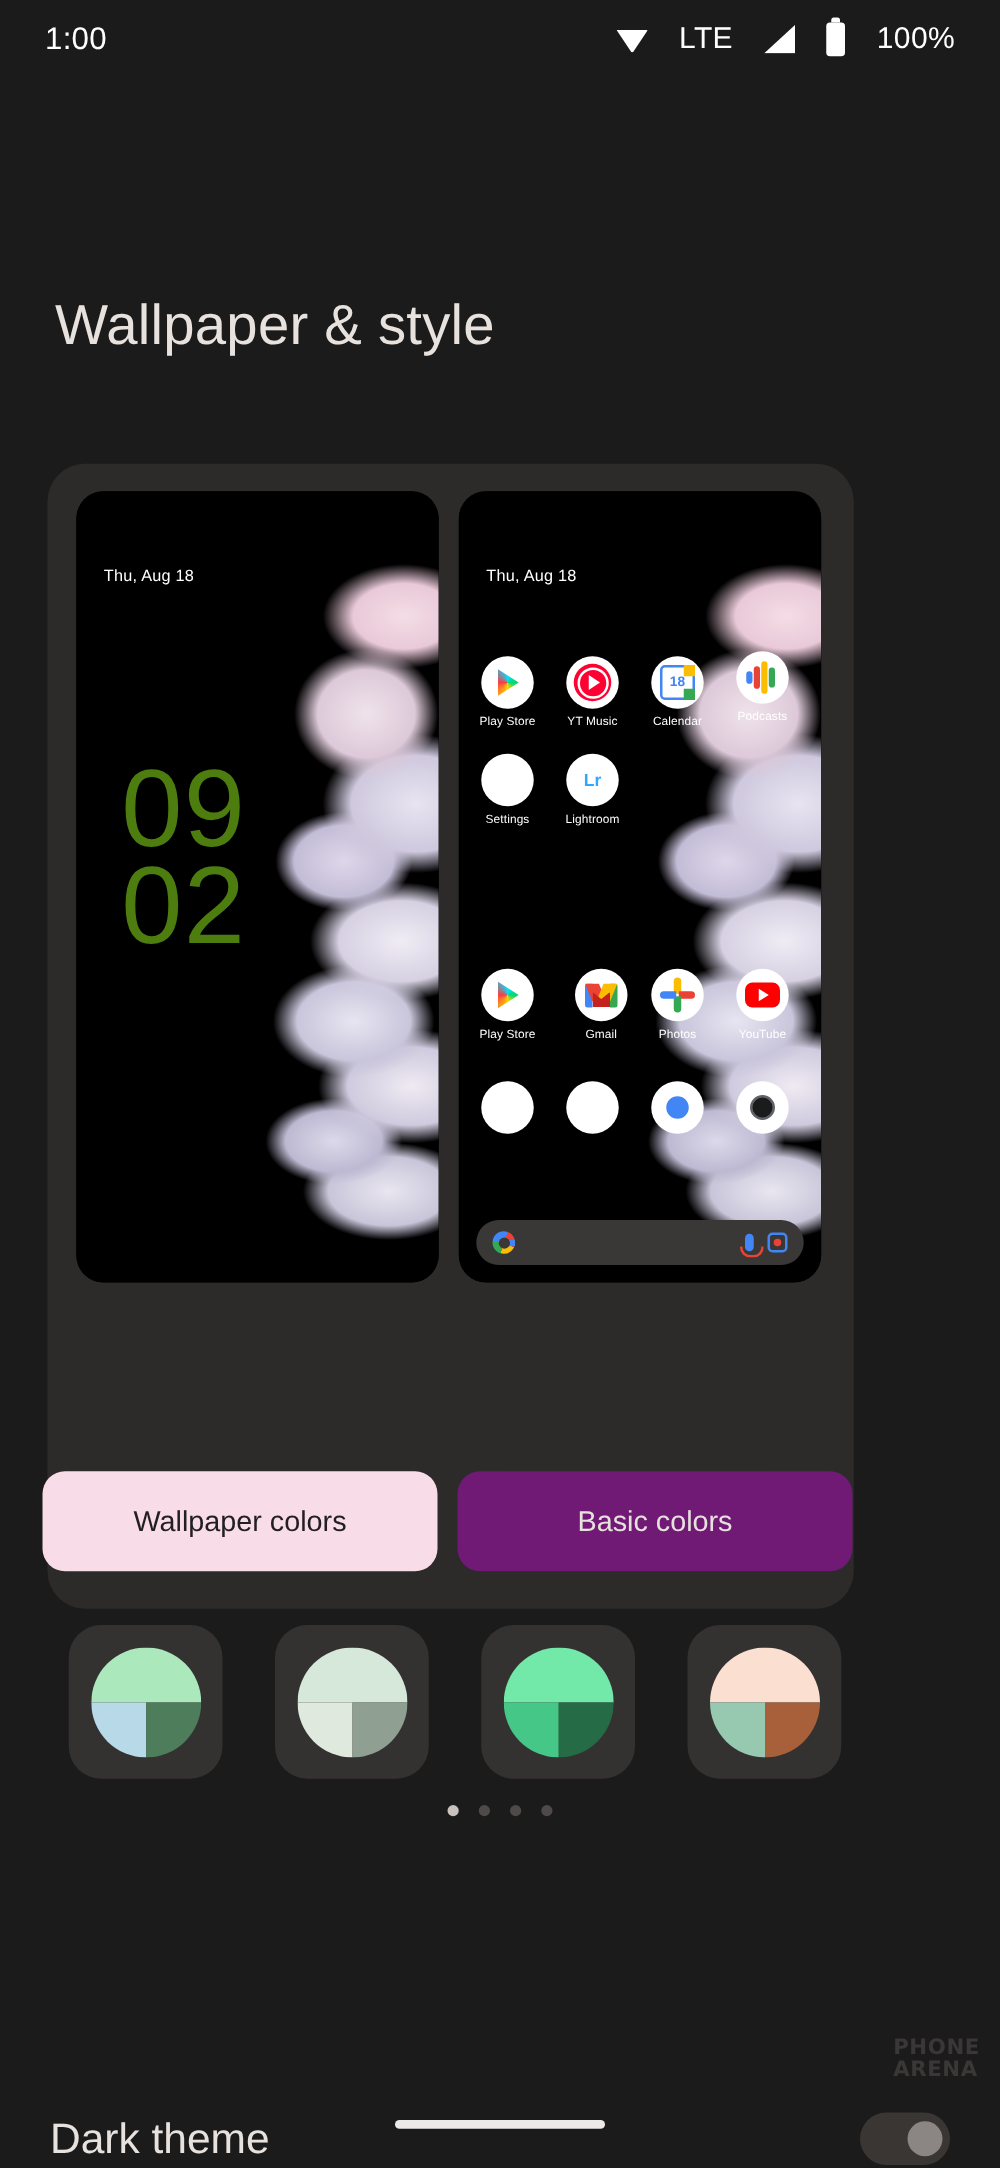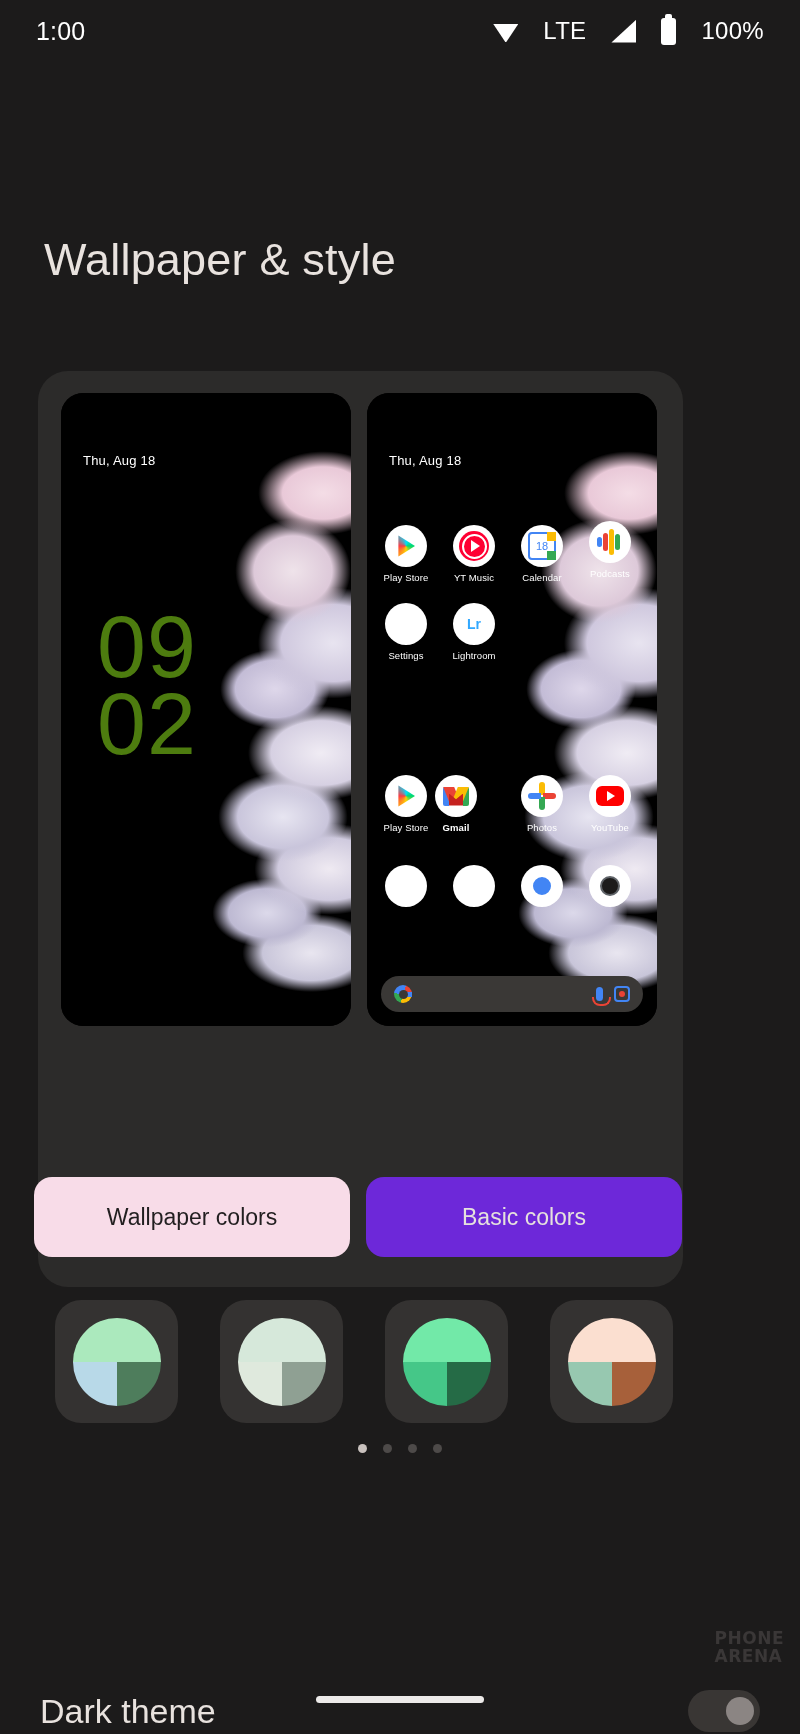--- a/index.html
+++ b/index.html
@@ -101,21 +101,21 @@
     clip-path: polygon(12% 2%, 95% 50%, 12% 98%, 12% 2%);
     border:none;
   }
   .g-ytm { width:30px;height:30px;border-radius:50%;background:#ff0033;display:flex;align-items:center;justify-content:center;}
   .g-ytm::after{content:"";width:0;height:0;border-left:9px solid #fff;border-top:6px solid transparent;border-bottom:6px solid transparent;margin-left:3px;}
   .g-ytm::before{content:"";position:absolute;width:21px;height:21px;border:2.5px solid #fff;border-radius:50%;}
   .g-cal {
     width:28px;height:28px;border-radius:4px;background:#fff;
     border:2px solid #4285f4; position:relative;
     display:flex;align-items:center;justify-content:center;
-    font-size:11px;color:#4285f4;font-weight:400;
+    font-size:11px;color:#4285f4;font-weight:700;
   }
   .g-cal::before{content:"";position:absolute;right:-2px;top:-2px;width:9px;height:9px;background:#fbbc04;}
   .g-cal::after{content:"";position:absolute;right:-2px;bottom:-2px;width:9px;height:9px;background:#34a853;}
   .g-pod { width:28px;height:28px;position:relative; }
   .g-pod i { position:absolute;border-radius:3px;width:5px; }
   .g-settings { width:42px;height:42px;border-radius:50%;background:#1a73e8;display:flex;align-items:center;justify-content:center;}
   .g-gear { width:18px;height:18px;border:4px solid #fff;border-radius:50%;position:relative;}
   .g-lr { width:42px;height:42px;border-radius:50%;background:#001e36;display:flex;align-items:center;justify-content:center;color:#31a8ff;font-size:14px;font-weight:700;}
   .g-gmail { width:26px;height:19px;position:relative; }
   .g-photos { width:28px;height:28px;position:relative; }
@@ -175,21 +175,21 @@
   .chips {
     position: absolute; left: 34px; top: 1177px; width: 732px;
     display: flex; gap: 16px;
   }
   .chip {
     width: 316px; height: 80px; border-radius: 18px;
     display: flex; align-items: center; justify-content: center;
     font-size: 23px;
   }
   .chip.sel { background: #f8dce8; color: #221f20; }
-  .chip.unsel { background: #6d28d9; color: #e6e1dd; }
+  .chip.unsel { background: #701a75; color: #e6e1dd; }
 
   
   .swatches {
     position: absolute; left: 55px; top: 1300px;
     display: flex; gap: 42px;
   }
   .sw-tile {
     width: 123px; height: 123px; border-radius: 26px; background: #343231;
     display: flex; align-items: center; justify-content: center;
   }
@@ -314,21 +314,21 @@
               </div>
             <div class="lbl">Lightroom</div>
           </div>
 
           <div class="app" style="left:6px; top:382px;">
             <div class="bubble">
                 <div class="g-play"></div>
               </div>
             <div class="lbl">Play Store</div>
           </div>
-          <div class="app" style="left:56px; top:382px;font-weight:bold;">
+          <div class="app" style="left:81px; top:382px;">
             <div class="bubble">
               <div class="g-gmail">
                 <div style="position:absolute;left:0;bottom:0;width:6px;height:19px;background:#4285f4;border-radius:2px 0 0 2px;"></div>
                 <div style="position:absolute;right:0;bottom:0;width:6px;height:19px;background:#34a853;border-radius:0 2px 2px 0;"></div>
                 <div style="position:absolute;left:3px;top:0;width:11px;height:14px;background:#ea4335;transform:skewX(22deg);"></div>
                 <div style="position:absolute;right:3px;top:0;width:11px;height:14px;background:#fbbc04;transform:skewX(-22deg);"></div>
                 <div style="position:absolute;left:6px;bottom:0;width:14px;height:12px;background:#c5221f;clip-path:polygon(0 100%,0 0,50% 48%,100% 0,100% 100%);"></div>
               </div>
             </div>
             <div class="lbl">Gmail</div>

